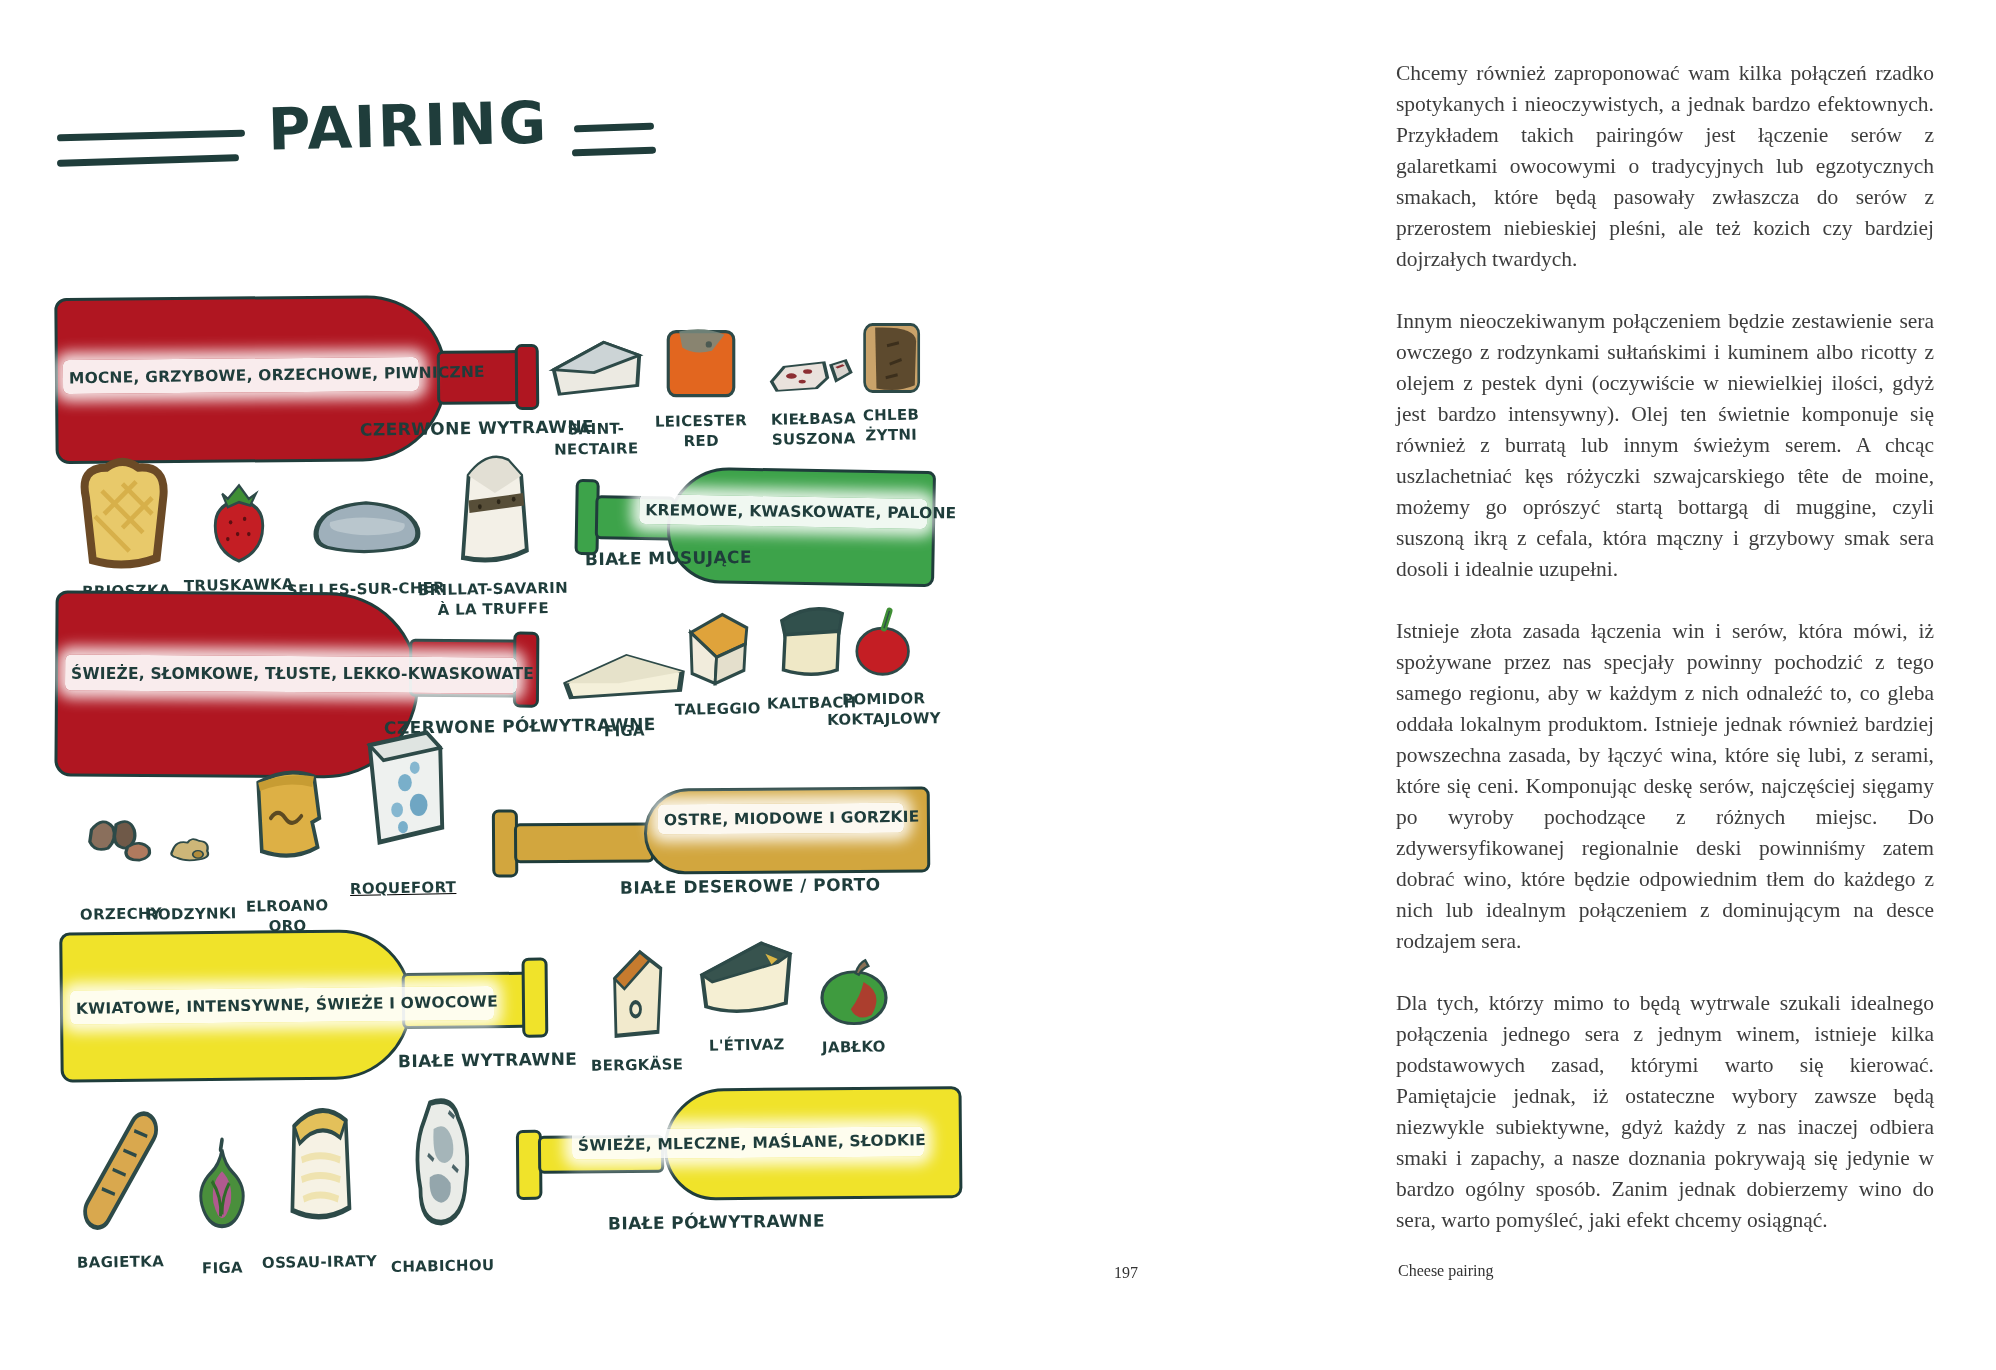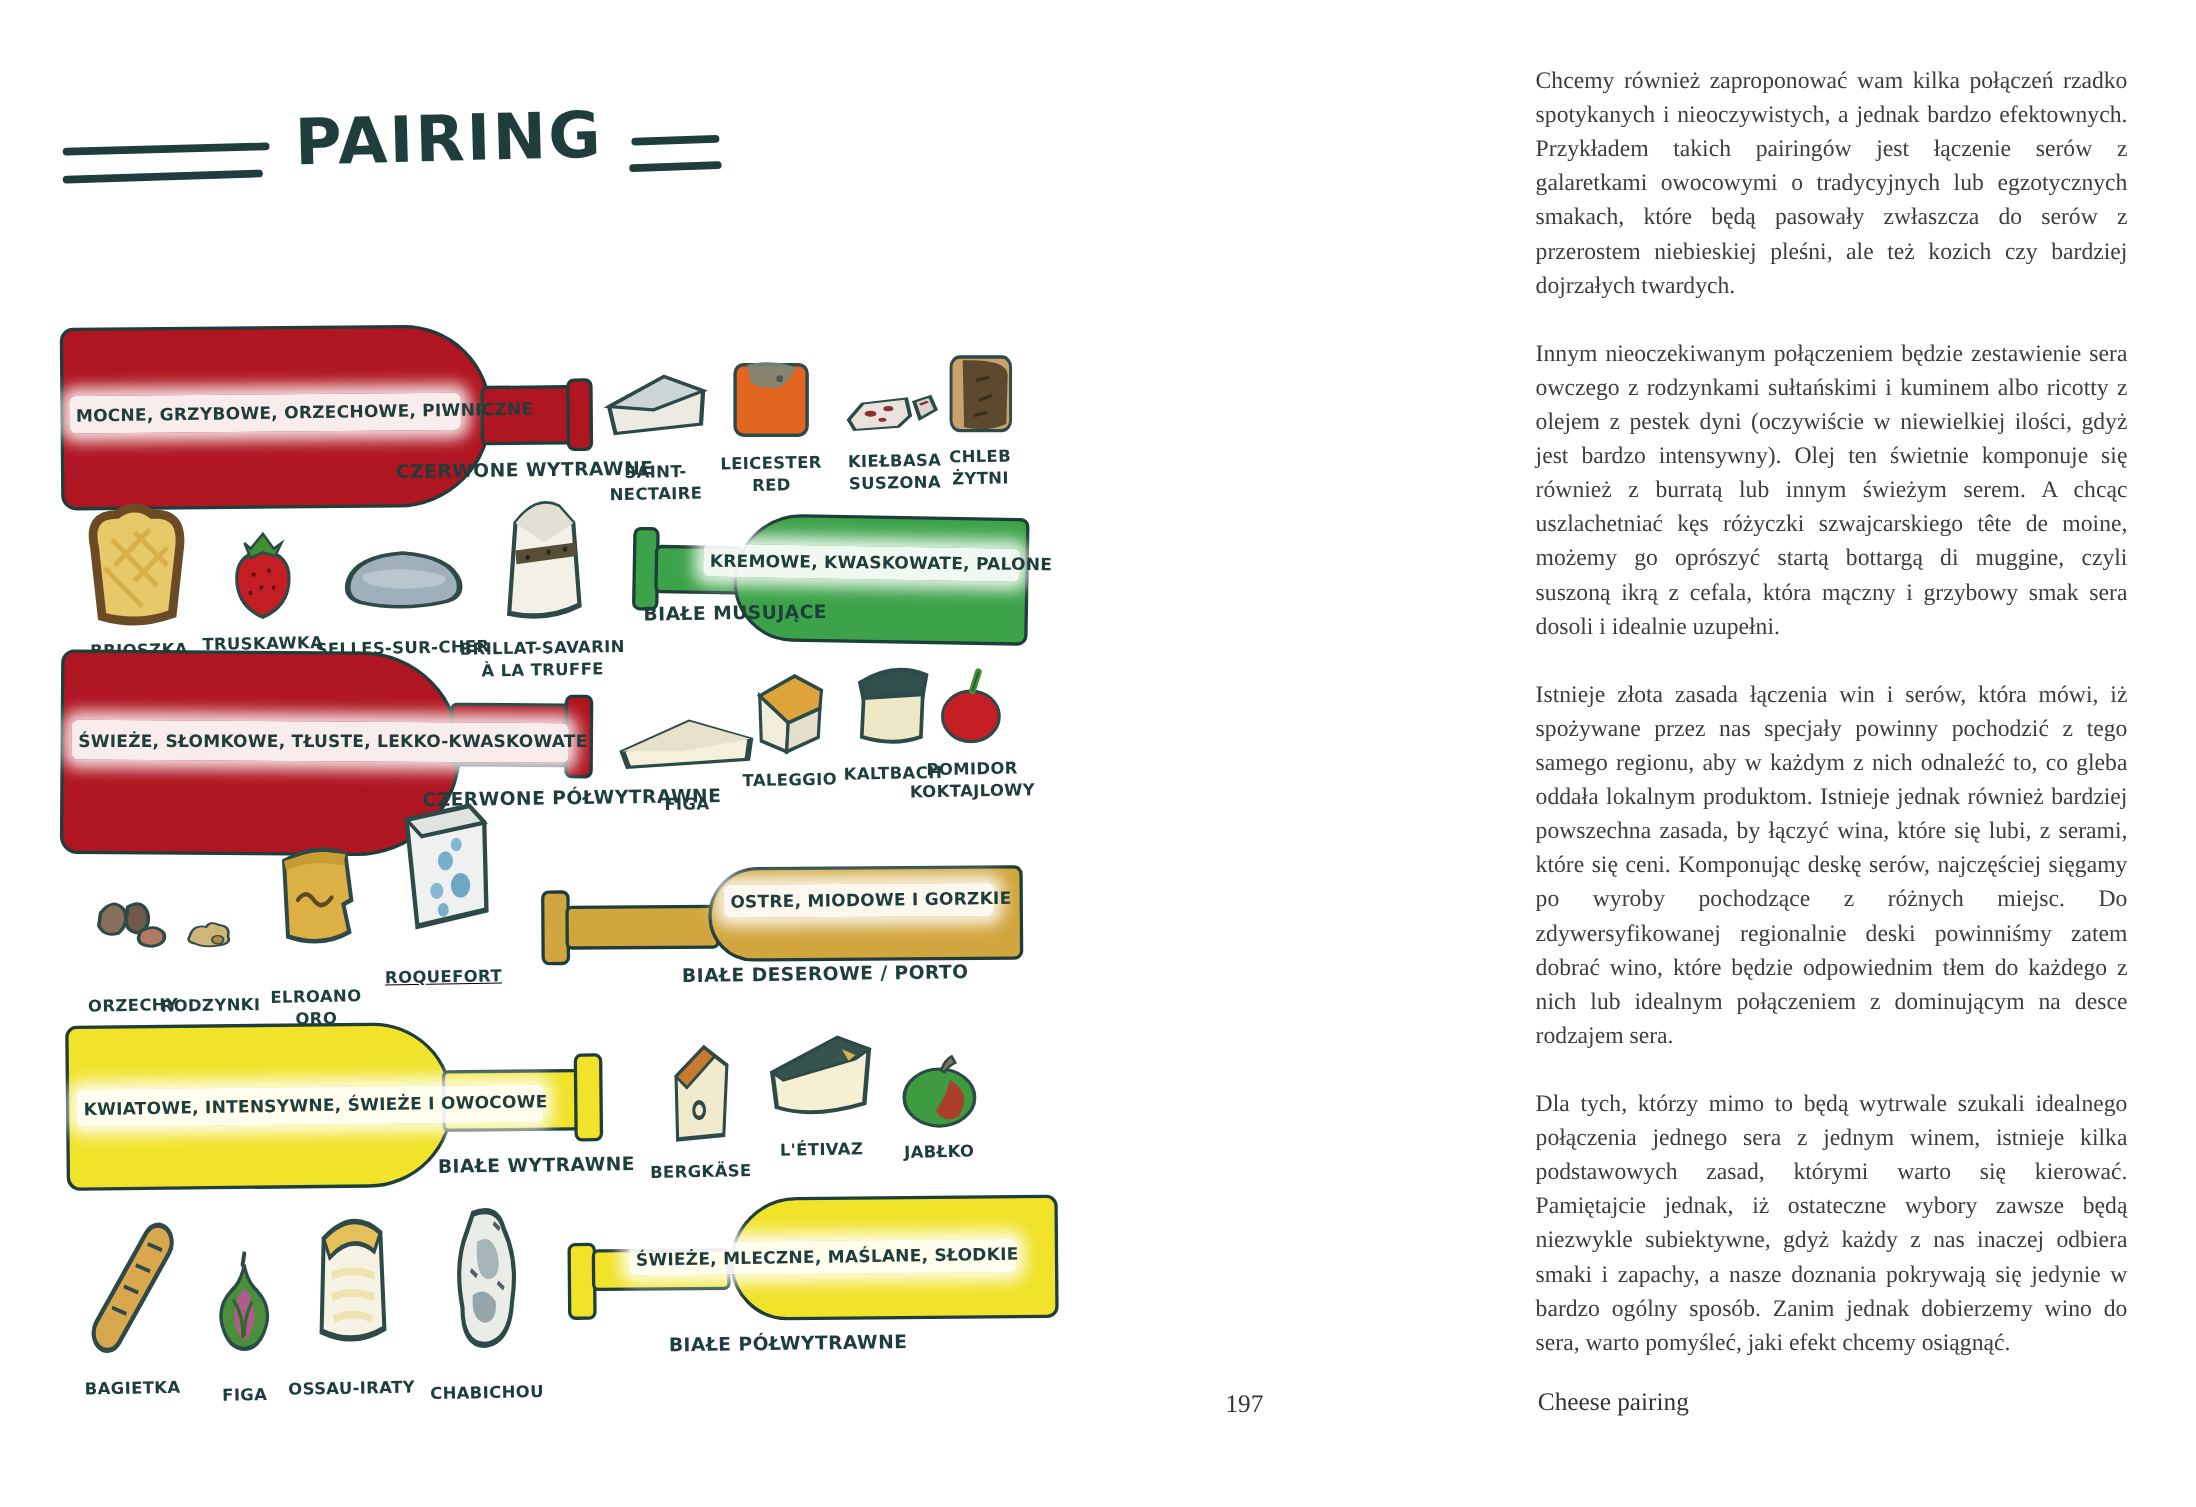--- a/index.html
+++ b/index.html
@@ -38,21 +38,21 @@
   .lbl{font-weight:700;font-size:15px;color:var(--ink);letter-spacing:.3px;
     text-align:center;white-space:pre-line;line-height:1.35;width:max-content;
     transform:rotate(-1deg);}
 
   
   .text-col{position:absolute;left:1396px;top:58px;width:538px;
     font-family:"Liberation Serif","DejaVu Serif",serif;font-size:21.5px;
     line-height:31px;color:var(--text,#3d3d3d);text-align:justify;}
   .text-col p{margin:0 0 31px 0;}
   .footer-num,.footer-title{position:absolute;
-    font-family:"Liberation Serif","DejaVu Serif",serif;font-size:23px;color:#333;}
+    font-family:"Liberation Serif","DejaVu Serif",serif;font-size:16px;color:#333;}
 </style>
 </head>
 <body>
 
 <div class="spread">
 
   <div class="abs" style="left:0;top:0;width:998px;height:1370px;">
 
     <div class="hline" style="left:57px;top:132px;width:188px;transform:rotate(-1.5deg);"></div>
     <div class="hline" style="left:57px;top:157px;width:182px;transform:rotate(-1.8deg);"></div>

